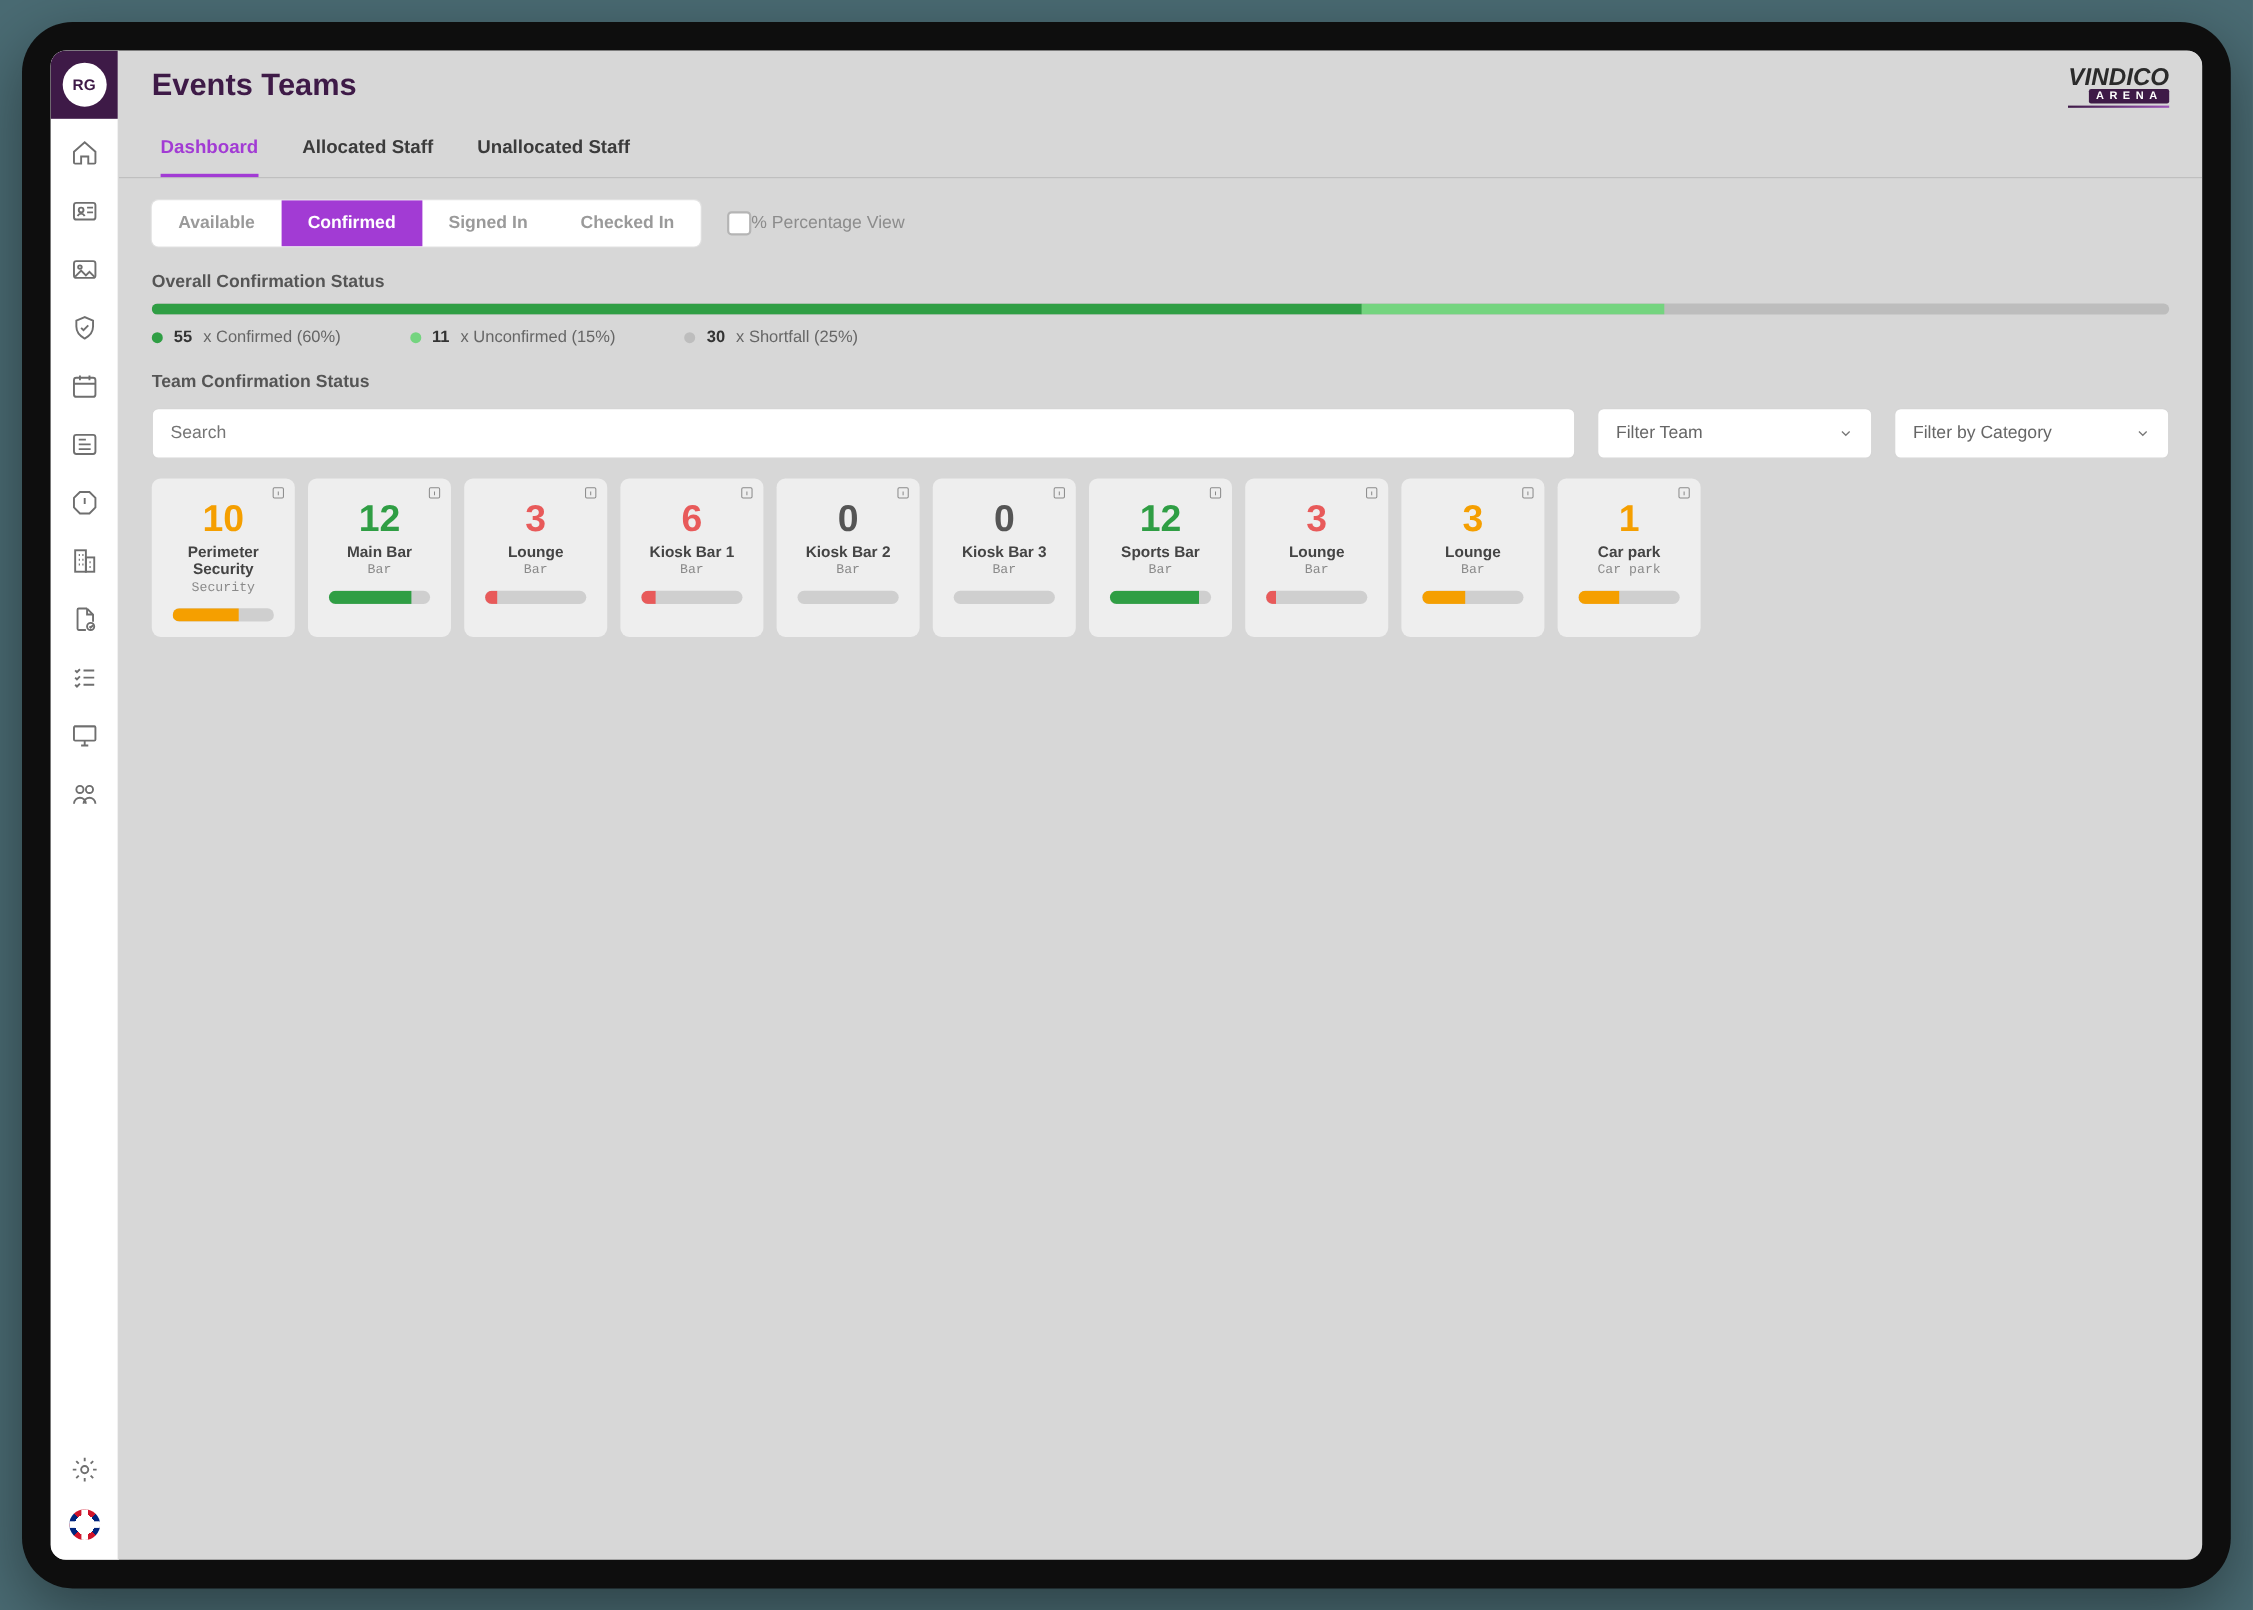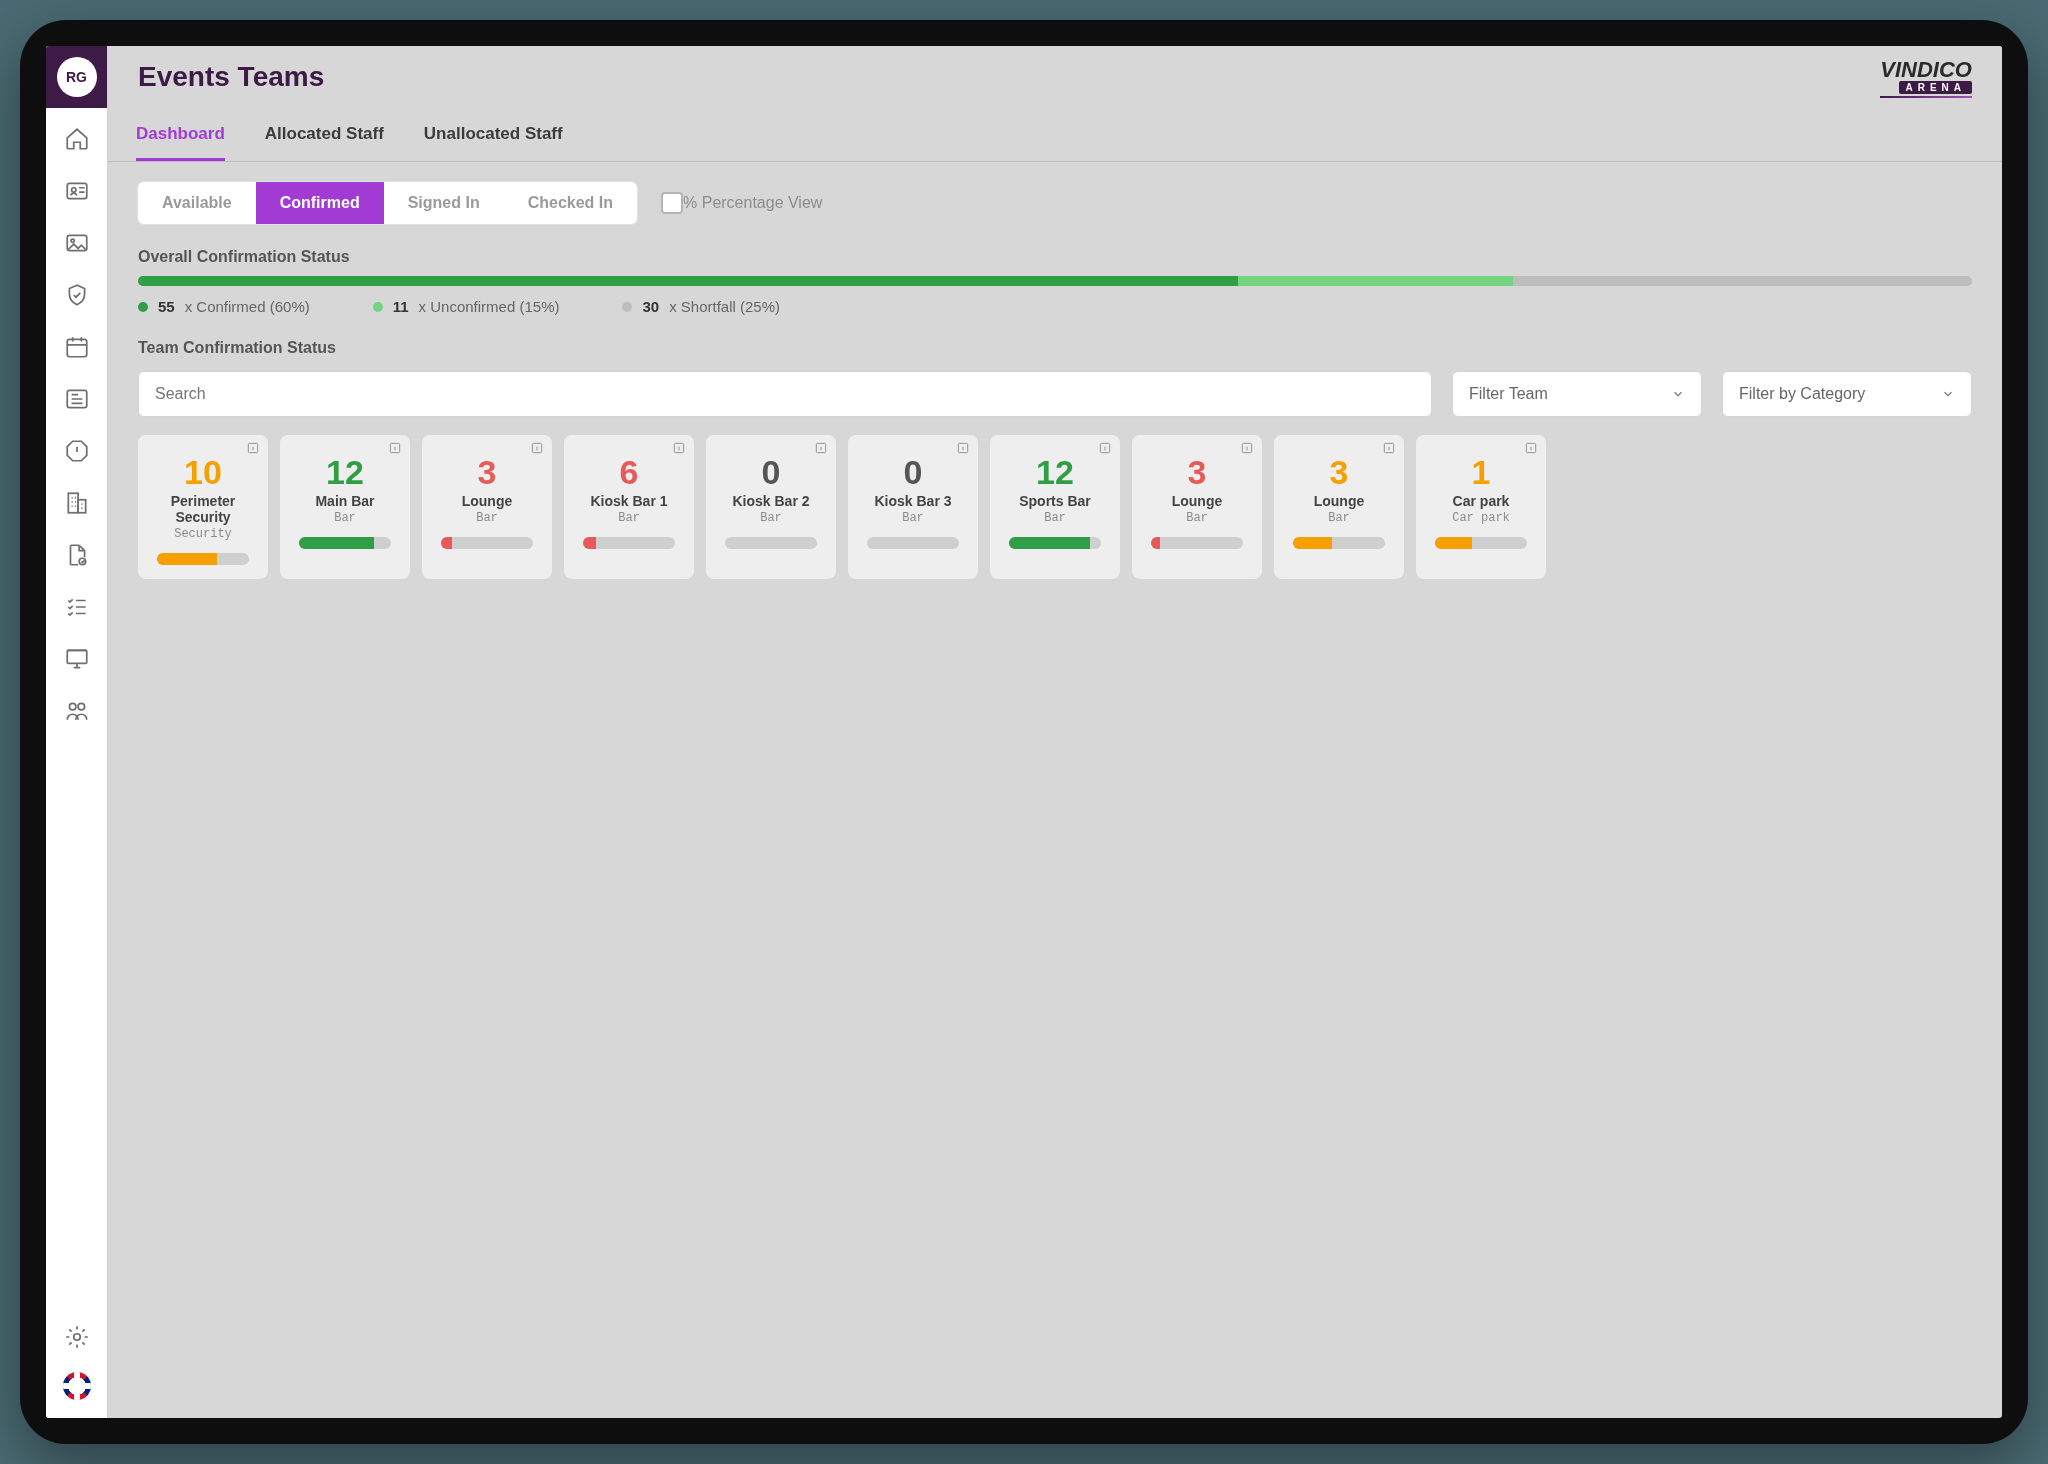--- a/index.html
+++ b/index.html
@@ -9,21 +9,21 @@
   .tablet {
     position: absolute; inset: 20px;
     background: #0e0e0e;
     border-radius: 46px;
     padding: 26px;
     box-shadow: 0 20px 60px rgba(0,0,0,.4);
   }
   .screen {
     width: 100%; height: 100%;
     background: #d7d7d7;
-    border-radius: 3px;
+    border-radius: 14px;
     overflow: hidden;
     display: flex;
   }
 
   
   .sidebar {
     width: 62px;
     background: #fff;
     display: flex;
     flex-direction: column;
@@ -71,21 +71,21 @@
   }
   .page-title { font-size:28px; font-weight:600; color:#3e1a47; }
 
   .brand { text-align:right; }
   .brand-name { font-family: "Arial Black", sans-serif; font-size:22px; letter-spacing:0px; color:#2b2b2b; font-style:italic; font-weight:900; }
   .brand-sub { display:block; font-size:10px; letter-spacing:5px; color:#fff; background:#3e1a47; padding:1px 6px; margin-top:-2px; margin-left:auto; width:max-content; border-radius:2px; font-weight:700; }
   .brand-line{height:2px;background:linear-gradient(90deg,#3e1a47,#9d56b8);margin-top:2px;}
 
   
   .tabs {
-    display:flex; gap:40px; padding:0 28px;
+    display:flex; gap:40px; padding:0 38px;
     border-bottom:1px solid #bdbdbd;
   }
   .tab {
     padding:16px 0 14px; font-size:17px; font-weight:700; color:#3b3b3b;
     border-bottom:3px solid transparent; cursor:pointer;
   }
   .tab.active { color:#a23bd4; border-bottom-color:#a23bd4; }
 
   
   .content { padding:20px 30px 30px; }

